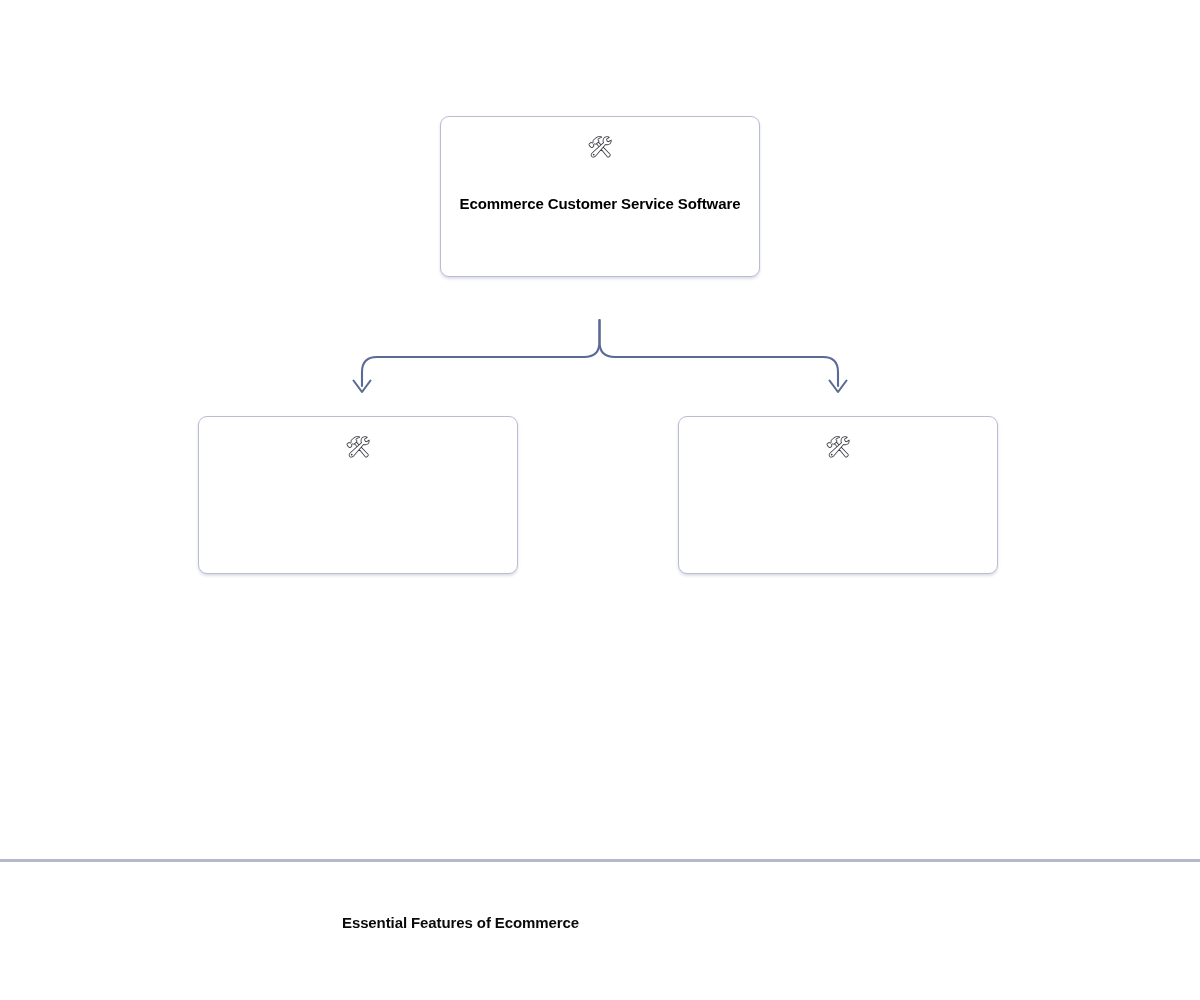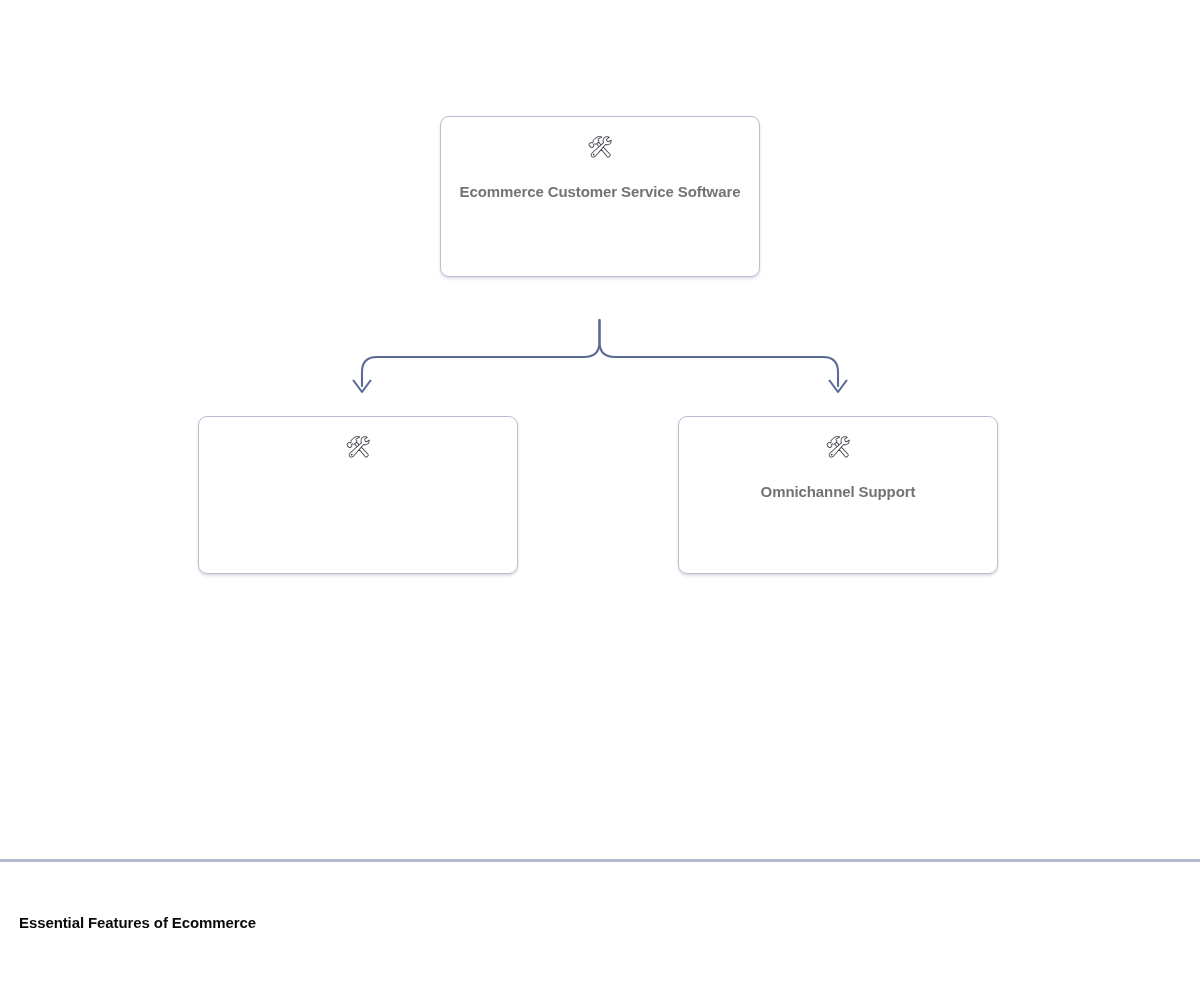--- a/index.html
+++ b/index.html
@@ -40,24 +40,24 @@
 
   .node-icon {
     font-size: 21px;
     line-height: 26px;
     height: 26px;
     color: #3b3b44;
     user-select: none;
   }
 
   .node-label {
-    margin-top: 22px;
+    margin-top: 34px;
     font-size: 15px;
     font-weight: bold;
-    color: #737373;
+    color: #000000;
     text-align: center;
     line-height: 19px;
     letter-spacing: -0.1px;
     padding: 0 10px;
     width: 100%;
     box-sizing: border-box;
   }
 
   #node-root {
     left: 440px;
@@ -104,20 +104,21 @@
     top: 914px;
     width: 560px;
     font-size: 15px;
     font-weight: bold;
     line-height: 18.5px;
     color: #0a0a0c;
     letter-spacing: -0.1px;
   }
   #footer-caption .cap-line {
     display: block;
+    text-align: right;
   }
 </style>
 </head>
 <body>
 
 <div id="canvas">
 
   <svg id="edges" viewBox="0 0 1200 1000" width="1200" height="1000" xmlns="http://www.w3.org/2000/svg">
 
     <g fill="none" stroke="#5b6a94" stroke-width="2.1" stroke-linecap="round" stroke-linejoin="round">
@@ -135,21 +136,20 @@
     <div class="node-icon">🛠</div>
     <div class="node-label">Ecommerce Customer Service Software</div>
   </div>
 
   <div class="node" id="node-child-0">
     <div class="node-icon">🛠</div>
   </div>
 
   <div class="node" id="node-child-1">
     <div class="node-icon">🛠</div>
-    <div class="node-label">Omnichannel Support</div>
   </div>
 
   <div id="footer-divider"></div>
 
   <div id="footer-caption">
     <span class="cap-line">Essential Features of Ecommerce</span>
   </div>
 
 </div>
 

